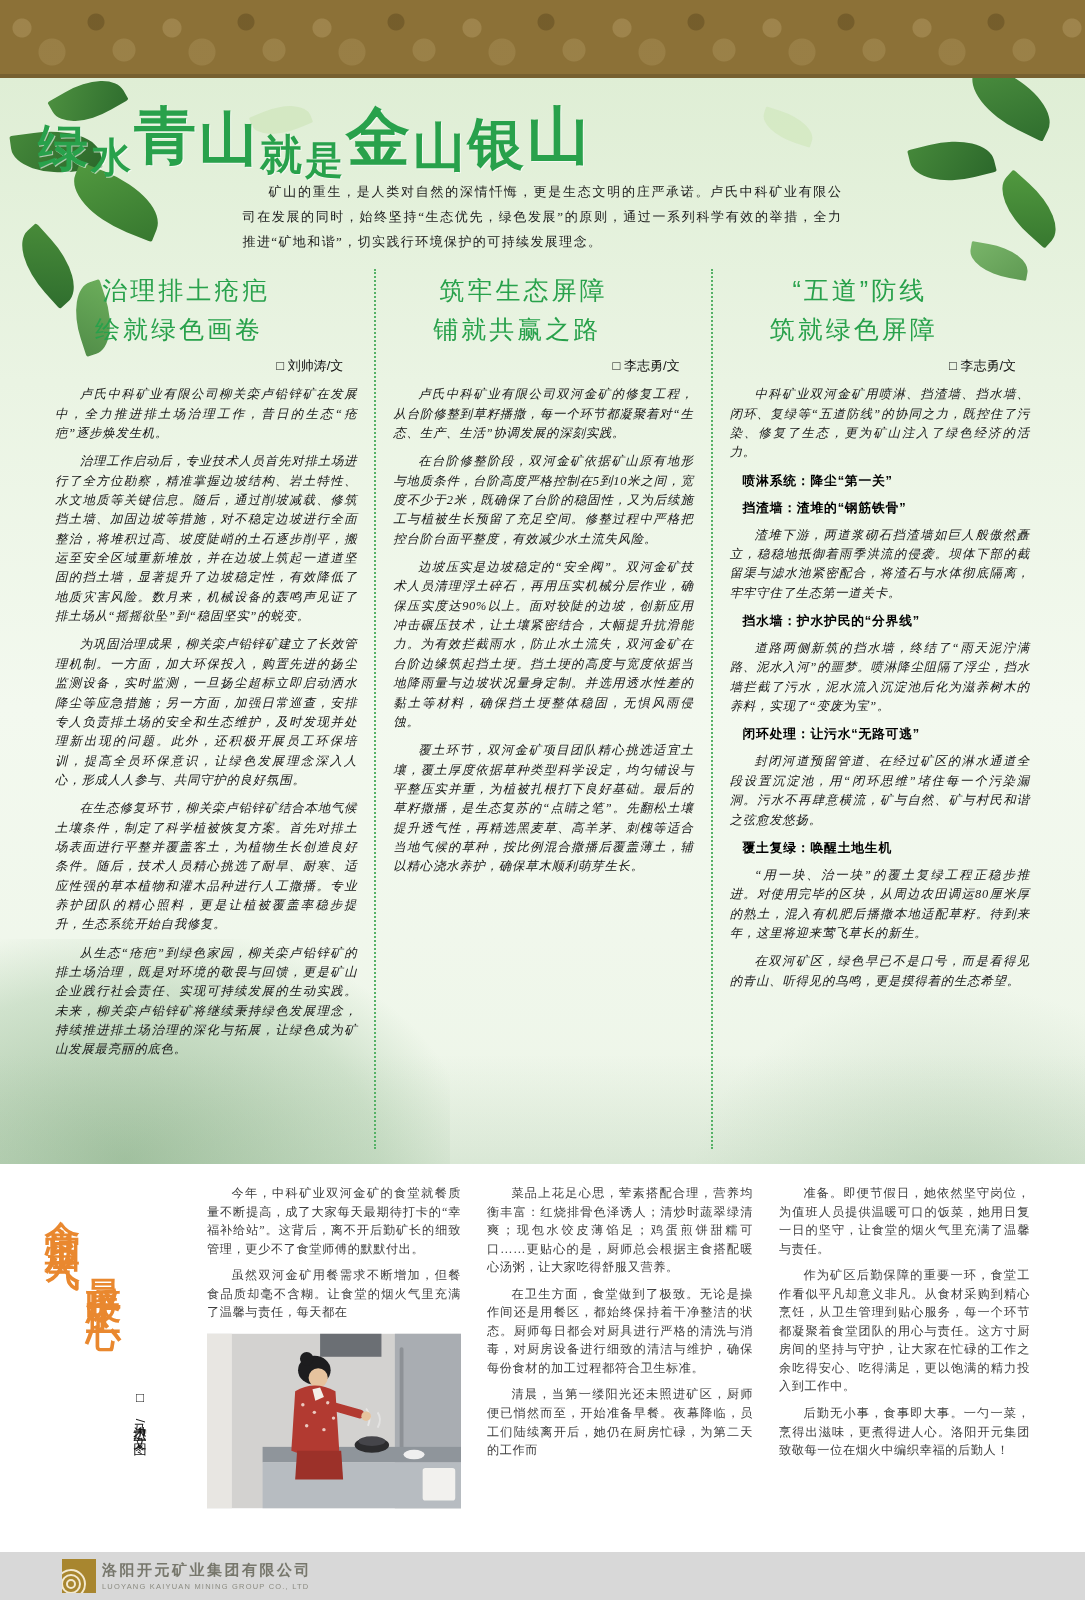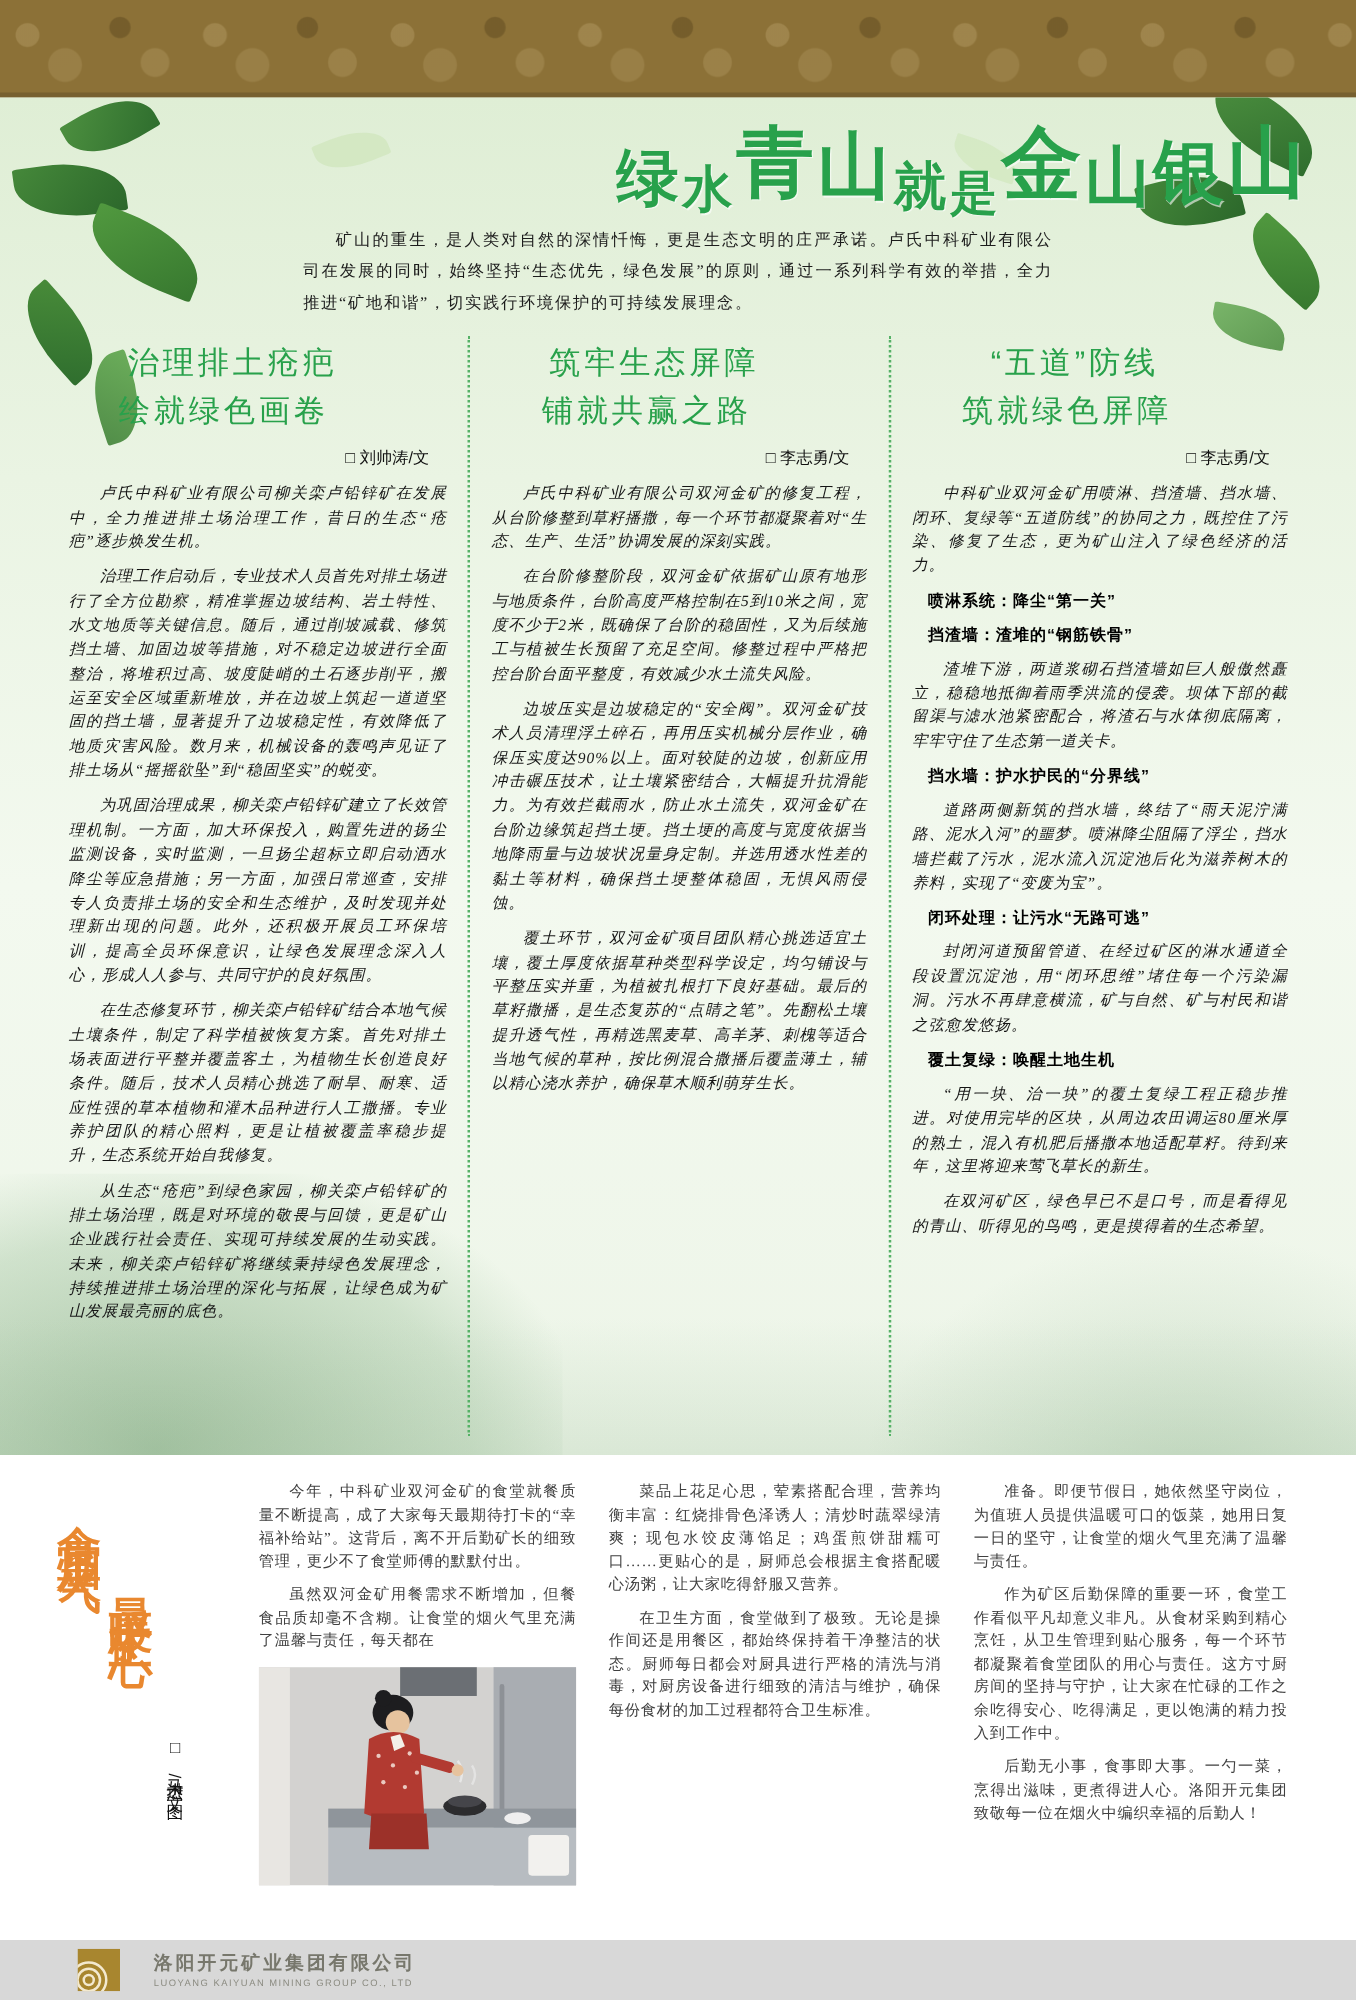--- a/index.html
+++ b/index.html
@@ -24,23 +24,23 @@
   }
   .leaf{position:absolute;border-radius:4% 72% 4% 72%;}
   .mist{position:absolute;pointer-events:none;}
   .mist1{left:-50px;bottom:-15px;width:500px;height:240px;
     background:radial-gradient(ellipse at 35% 92%,rgba(92,144,92,.50),rgba(118,168,118,.26) 55%,transparent 76%);}
   .mist2{right:-40px;bottom:-25px;width:430px;height:200px;
     background:radial-gradient(ellipse at 60% 100%,rgba(138,178,138,.34),transparent 72%);}
   .mist3{left:0;bottom:0;width:100%;height:110px;
     background:linear-gradient(transparent,rgba(148,184,148,.22));}
   .mast{
-    position:relative;text-align:right;height:86px;line-height:86px;
+    position:relative;text-align:left;height:86px;line-height:86px;
     color:#28a14b;font-weight:bold;letter-spacing:3px;
-    font-family:Liberation Mono, monospace;
+    font-family:Liberation Sans, sans-serif;
     text-shadow:1px 1px 0 rgba(255,255,255,.6);
   }
   .intro{
     position:relative;width:600px;margin:2px auto 14px;font-size:13px;line-height:1.92;
     letter-spacing:1.4px;text-indent:2em;color:#1c1c1c;text-align:justify;
   }
   .cols{position:relative;display:grid;grid-template-columns:1fr 1fr 1fr;align-items:start;}
   .col{padding:0 17px;min-height:880px;box-sizing:border-box;}
   .col.mid,.col.rightc{border-left:2px dotted #55b166;}
   .atitle{
@@ -79,21 +79,21 @@
   }
   .ccol{padding:0 13px;box-sizing:border-box;}
   .ccol p{
     font-size:12.2px;line-height:1.52;letter-spacing:.6px;text-align:justify;text-indent:2em;
     margin:0 0 8px;color:#404040;
   }
   .photo{margin-top:5px;width:100%;height:182px;display:block;}
   
   .footer{
     height:48px;background:#d8d8d8;display:flex;align-items:center;justify-content:flex-start;
-    padding-left:62px;box-sizing:border-box;gap:27px;
+    padding-left:62px;box-sizing:border-box;gap:6px;
   }
   .fl-cn{
     font-size:15px;font-weight:bold;color:#77776c;letter-spacing:2.5px;
     font-family:"Liberation Sans","DejaVu Sans",sans-serif;
   }
   .fl-en{
     font-size:7.5px;color:#8b8b81;letter-spacing:1.2px;margin-top:2px;
     font-family:"Liberation Sans","DejaVu Sans",sans-serif;
   }
 </style>
@@ -215,20 +215,21 @@
         <rect x="128" y="70" width="38" height="9" rx="4" fill="#b23a31" transform="rotate(16 128 70)"></rect>
         <circle cx="166" cy="86" r="5" fill="#e6c39e"></circle>
         <path d="M94 122 l46 0 2 30 -50 0 z" fill="#9c3129"></path>
       </g>
     </svg>
   </div>
 
   <div class="ccol">
     <p>菜品上花足心思，荤素搭配合理，营养均衡丰富：红烧排骨色泽诱人；清炒时蔬翠绿清爽；现包水饺皮薄馅足；鸡蛋煎饼甜糯可口……更贴心的是，厨师总会根据主食搭配暖心汤粥，让大家吃得舒服又营养。</p>
     <p>在卫生方面，食堂做到了极致。无论是操作间还是用餐区，都始终保持着干净整洁的状态。厨师每日都会对厨具进行严格的清洗与消毒，对厨房设备进行细致的清洁与维护，确保每份食材的加工过程都符合卫生标准。</p>
+    <p>清晨，当第一缕阳光还未照进矿区，厨师便已悄然而至，开始准备早餐。夜幕降临，员工们陆续离开后，她仍在厨房忙碌，为第二天的工作而</p>
   </div>
 
   <div class="ccol">
     <p>准备。即便节假日，她依然坚守岗位，为值班人员提供温暖可口的饭菜，她用日复一日的坚守，让食堂的烟火气里充满了温馨与责任。</p>
     <p>作为矿区后勤保障的重要一环，食堂工作看似平凡却意义非凡。从食材采购到精心烹饪，从卫生管理到贴心服务，每一个环节都凝聚着食堂团队的用心与责任。这方寸厨房间的坚持与守护，让大家在忙碌的工作之余吃得安心、吃得满足，更以饱满的精力投入到工作中。</p>
     <p>后勤无小事，食事即大事。一勺一菜，烹得出滋味，更煮得进人心。洛阳开元集团致敬每一位在烟火中编织幸福的后勤人！</p>
   </div>
 </div>
 
 <div class="footer">

